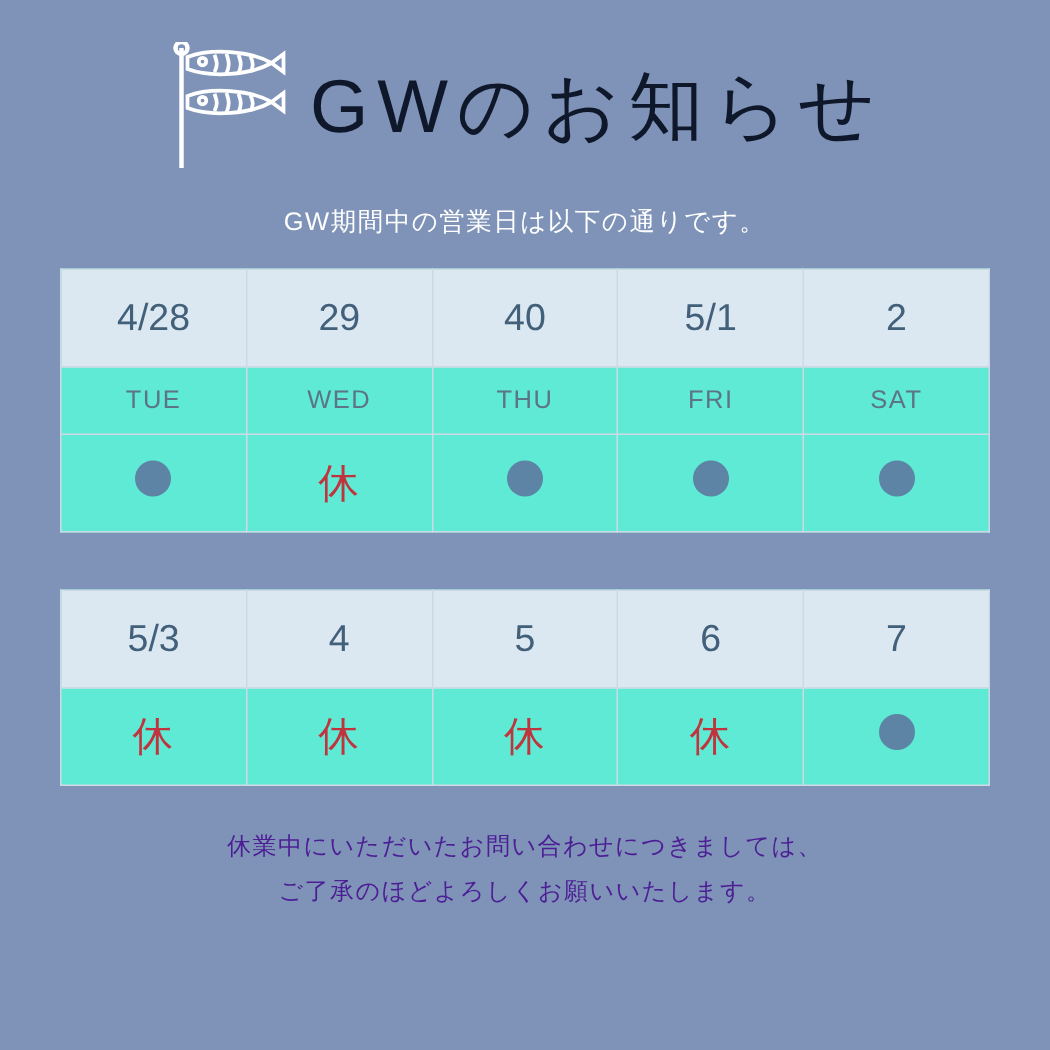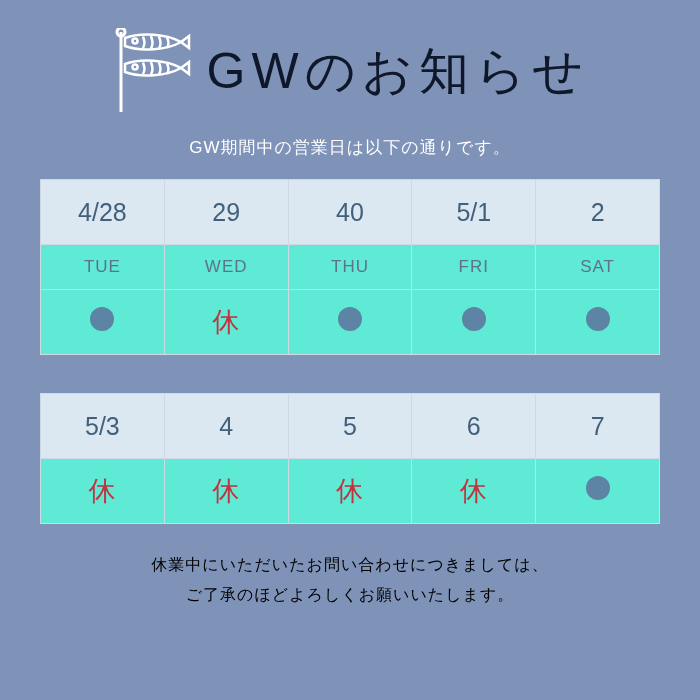--- a/index.html
+++ b/index.html
@@ -100,21 +100,21 @@
     height: 18px;
   }
 
   
   .note {
     text-align: center;
     margin-top: 26px;
     font-size: 16px;
     line-height: 1.9;
     letter-spacing: 1px;
-    color: #000000;
+    color: #4c1d95;
   }
 </style>
 </head>
 <body>
 
 <div class="page">
 
   <div class="header">
     <span class="koinobori">
       <svg width="80" height="86" viewBox="0 0 80 86" xmlns="http://www.w3.org/2000/svg">

